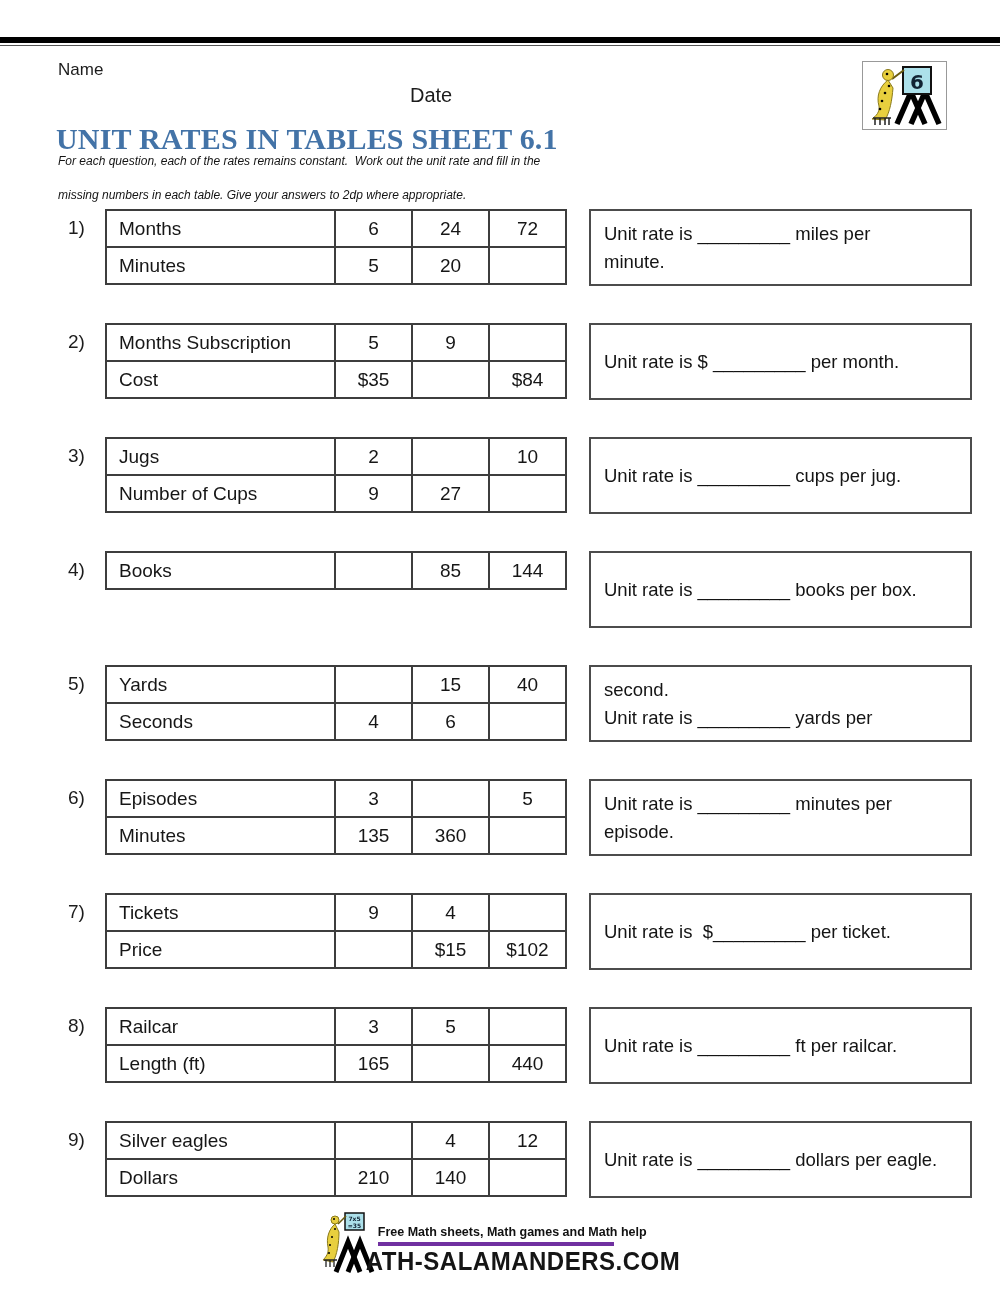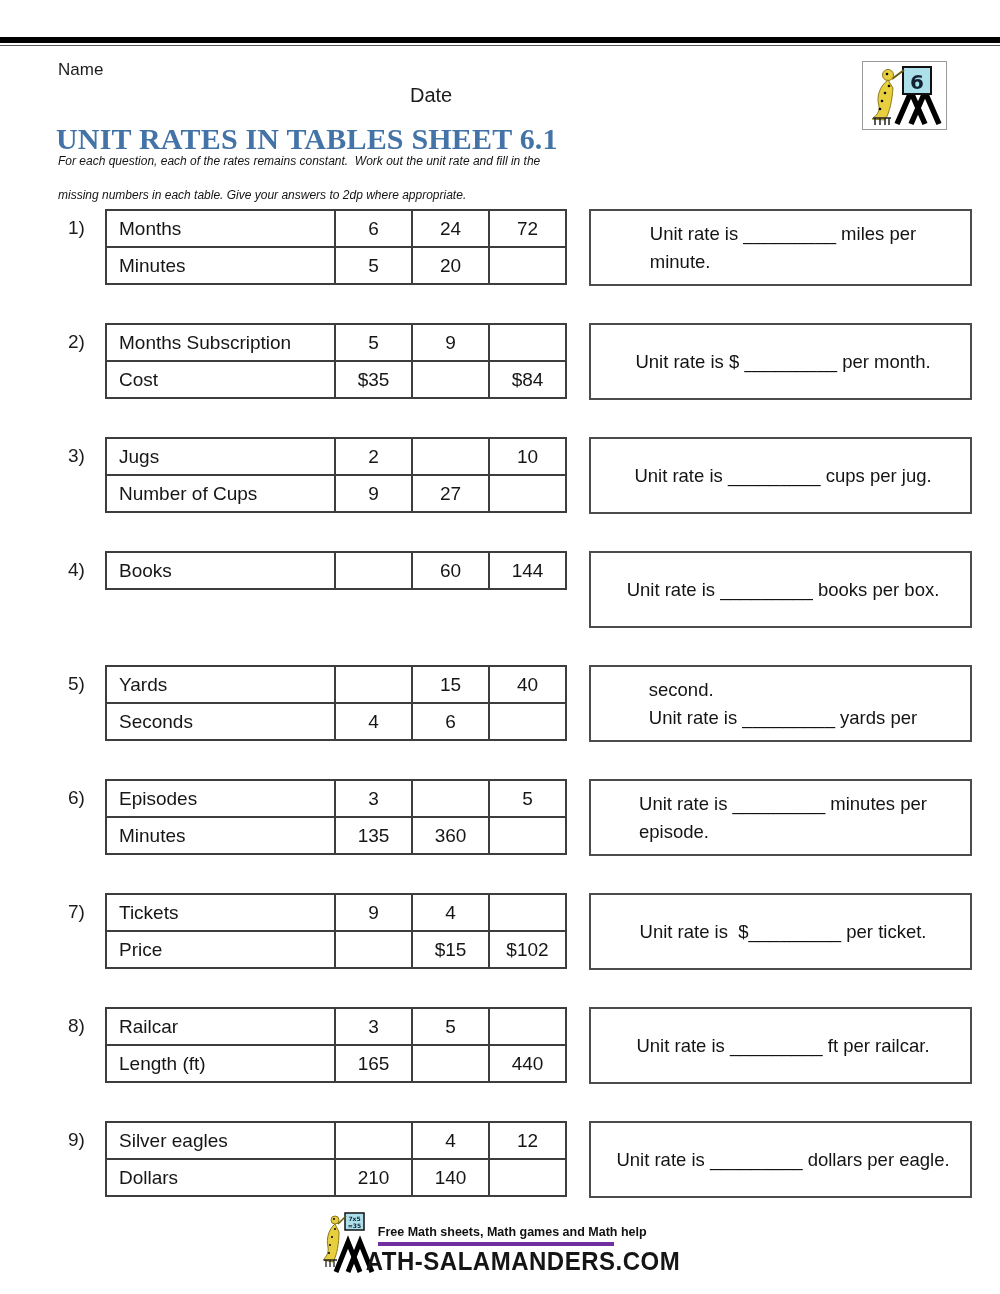--- a/index.html
+++ b/index.html
@@ -19,21 +19,21 @@
   .questions{position:absolute;left:68px;top:209px;}
   .qrow{display:flex;align-items:flex-start;height:77px;margin-bottom:37px;}
   .qnum{width:37px;font-size:19px;padding-top:8px;flex:none;}
   .qtable{border-collapse:collapse;table-layout:fixed;width:440px;flex:none;}
   .qtable td{border:2px solid #3d3d3d;height:35px;font-size:19px;padding:0;overflow:hidden;
              color:#161616;}
   td.lbl{width:215px;padding-left:12px;text-align:left;}
   td.val{width:75px;text-align:center;}
   .abox{width:383px;height:77px;margin-left:22px;border:2px solid #4c4c4c;box-sizing:border-box;
         display:flex;align-items:center;padding:0 8px 0 13px;font-size:18.5px;line-height:28px;
-        color:#141414;justify-content:center;}
+        color:#141414;}
   .aline{white-space:pre-wrap;}
   .aline:empty{display:none;}
   .footer{position:absolute;top:1210px;left:0;width:100%;display:flex;justify-content:center;}
   .fwrap{display:flex;align-items:flex-end;}
   .ficon{width:58px;height:66px;flex:none;}
   .fcol{margin-left:0px;margin-top:12px;}
   .ftag{font-size:12.5px;font-weight:bold;white-space:nowrap;color:#111;}
   .frule{height:4px;background:#7030a0;margin-top:3px;width:236px;}
   .fdomain{font-size:24px;font-weight:bold;letter-spacing:0.5px;margin-top:2px;margin-left:-12px;
            white-space:nowrap;color:#151515;transform:scaleY(1.08);transform-origin:bottom left;}
@@ -154,21 +154,21 @@
         </div>
     </div>
 
     <div class="qrow">
       <div class="qnum">4)</div>
       <table class="qtable">
           <tbody>
         <tr>
           <td class="lbl">Books</td>
           <td class="val"></td>
-          <td class="val">60</td>
+          <td class="val">85</td>
           <td class="val">144</td>
         </tr>
       </tbody>
         </table>
       <div class="abox">
           <div>
         <div class="aline">Unit rate is _________ books per box.</div>
 
       </div>
         </div>

